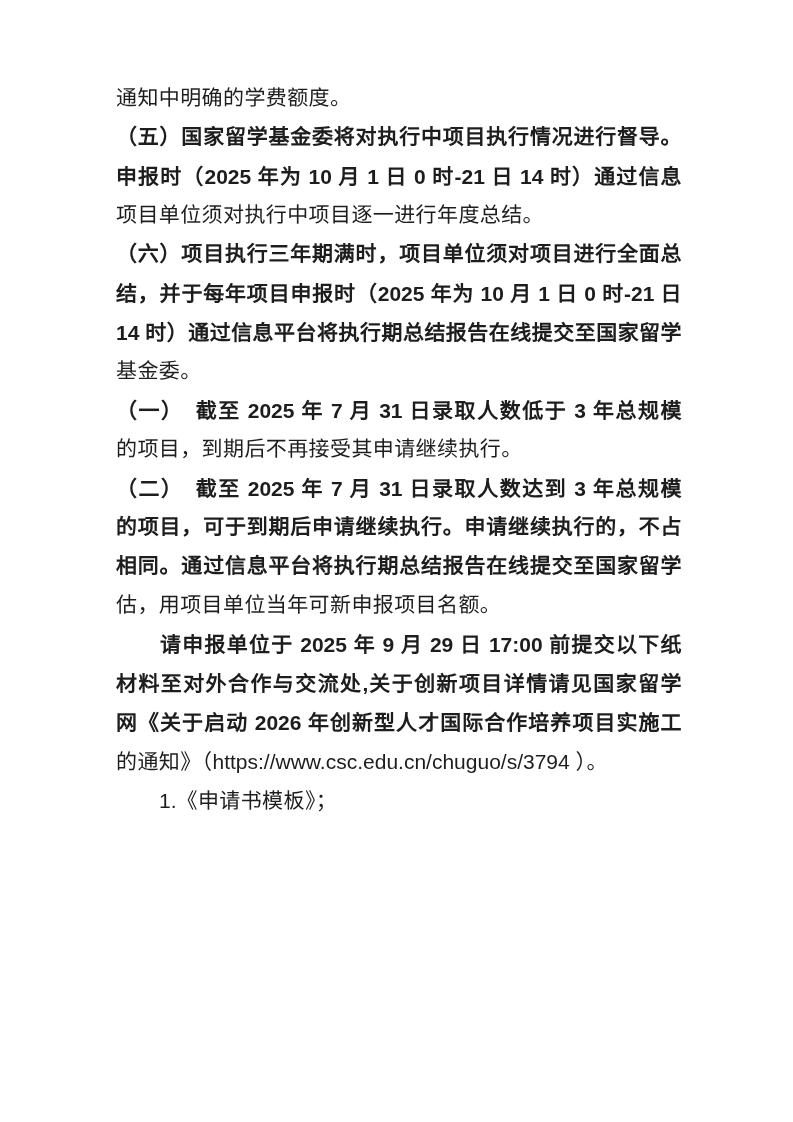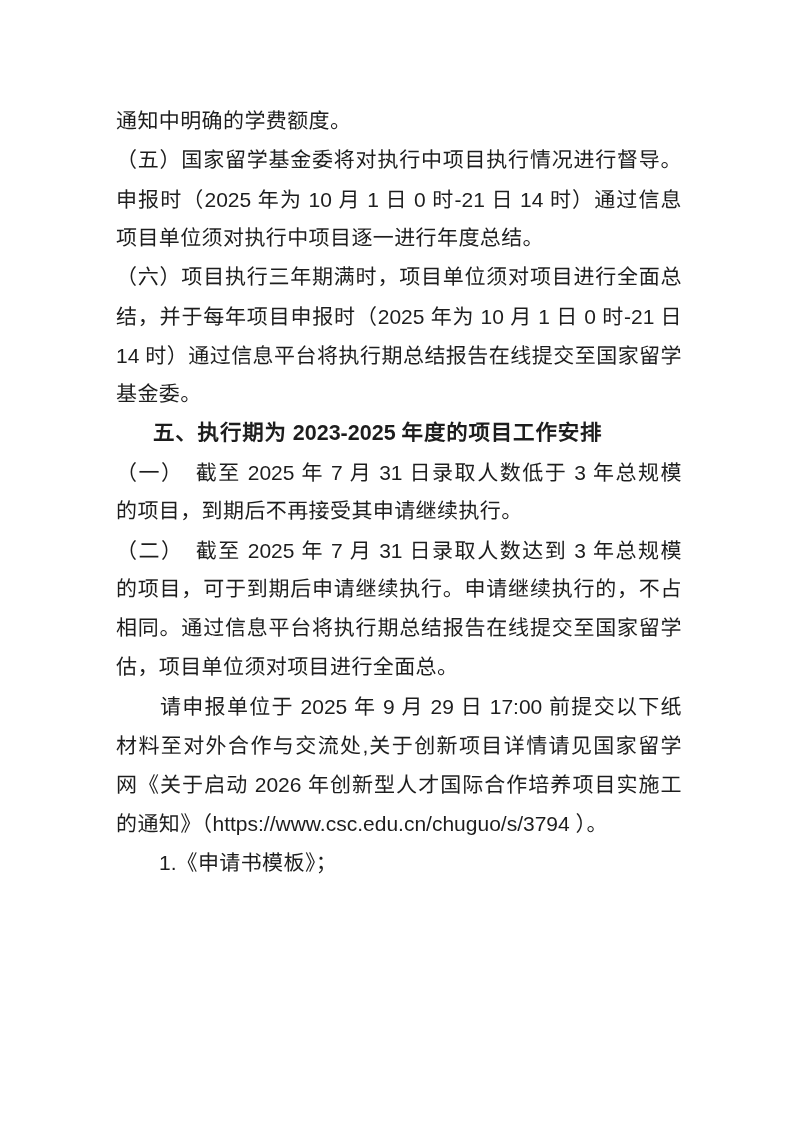--- a/index.html
+++ b/index.html
@@ -14,36 +14,37 @@
   .page {
     position: relative;
     width: 793px;
     height: 1122px;
     background: #ffffff;
     overflow: hidden;
   }
   .doc-body {
     position: absolute;
     left: 116px;
-    top: 102px;
+    top: 79px;
     width: 566px;
   }
   .line {
     height: 39px;
     line-height: 39px;
     font-size: 21px;
     letter-spacing: 0.4px;
     color: #1d1d1d;
     white-space: nowrap;
     overflow: hidden;
   }
   
   .line.fill {
     white-space: normal;
     text-align: justify;
+    font-weight: bold;
   }
   .line.fill::after {
     content: "";
     display: inline-block;
     width: 100%;
     height: 0;
     vertical-align: top;
   }
   
   .line.heading {
@@ -69,26 +70,25 @@
 <div class="page">
   <div class="doc-body">
     <div class="line">通知中明确的学费额度。</div>
     <div class="line fill">（五）国家留学基金委将对执行中项目执行情况进行督导。</div>
     <div class="line fill">申报时（<span class="latin">2025 </span>年为<span class="latin"> 10 </span>月<span class="latin"> 1 </span>日<span class="latin"> 0 </span>时<span class="latin">-21 </span>日<span class="latin"> 14 </span>时）通过信息平</div>
     <div class="line">项目单位须对执行中项目逐一进行年度总结。</div>
     <div class="line fill">（六）项目执行三年期满时，项目单位须对项目进行全面总</div>
     <div class="line fill">结，并于每年项目申报时（<span class="latin">2025 </span>年为<span class="latin"> 10 </span>月<span class="latin"> 1 </span>日<span class="latin"> 0 </span>时<span class="latin">-21 </span>日</div>
     <div class="line fill"><span class="latin">14 </span>时）通过信息平台将执行期总结报告在线提交至国家留学</div>
     <div class="line">基金委。</div>
-    <div class="line heading">五、执行期为<span class="latin"> 2023-2025 </span>年度的项目工作安排</div>
     <div class="line fill">（一）　截至<span class="latin"> 2025 </span>年<span class="latin"> 7 </span>月<span class="latin"> 31 </span>日录取人数低于<span class="latin"> 3 </span>年总规模</div>
     <div class="line">的项目，到期后不再接受其申请继续执行。</div>
     <div class="line fill">（二）　截至<span class="latin"> 2025 </span>年<span class="latin"> 7 </span>月<span class="latin"> 31 </span>日录取人数达到<span class="latin"> 3 </span>年总规模</div>
     <div class="line fill">的项目，可于到期后申请继续执行。申请继续执行的，不占</div>
     <div class="line fill">相同。通过信息平台将执行期总结报告在线提交至国家留学</div>
-    <div class="line">估，项目单位须对项目进行全面总。</div>
+    <div class="line">估，用项目单位当年可新申报项目名额。</div>
     <div class="line fill indent">请申报单位于<span class="latin"> 2025 </span>年<span class="latin"> 9 </span>月<span class="latin"> 29 </span>日<span class="latin"> 17:00 </span>前提交以下纸质</div>
     <div class="line fill">材料至对外合作与交流处<span class="latin">,</span>关于创新项目详情请见国家留学</div>
     <div class="line fill">网《关于启动<span class="latin"> 2026 </span>年创新型人才国际合作培养项目实施工作</div>
     <div class="line">的通知》（<span class="latin">https://www.csc.edu.cn/chuguo/s/3794 </span>）。</div>
     <div class="line item"><span class="latin">1.</span>《申请书模板》；</div>
   </div>
 </div>
 
 </body></html>

